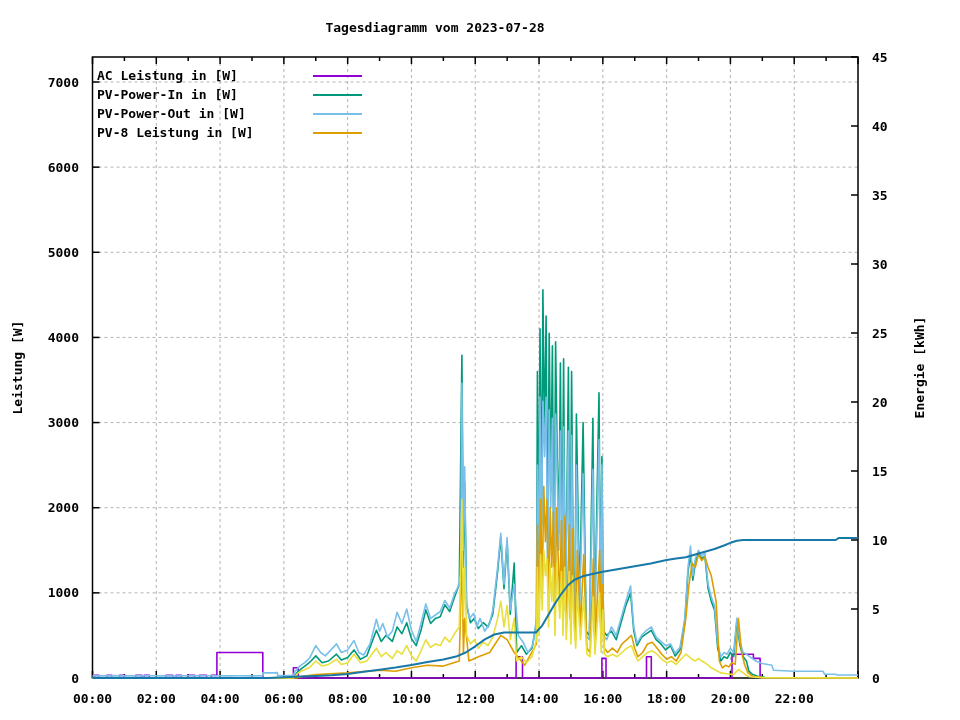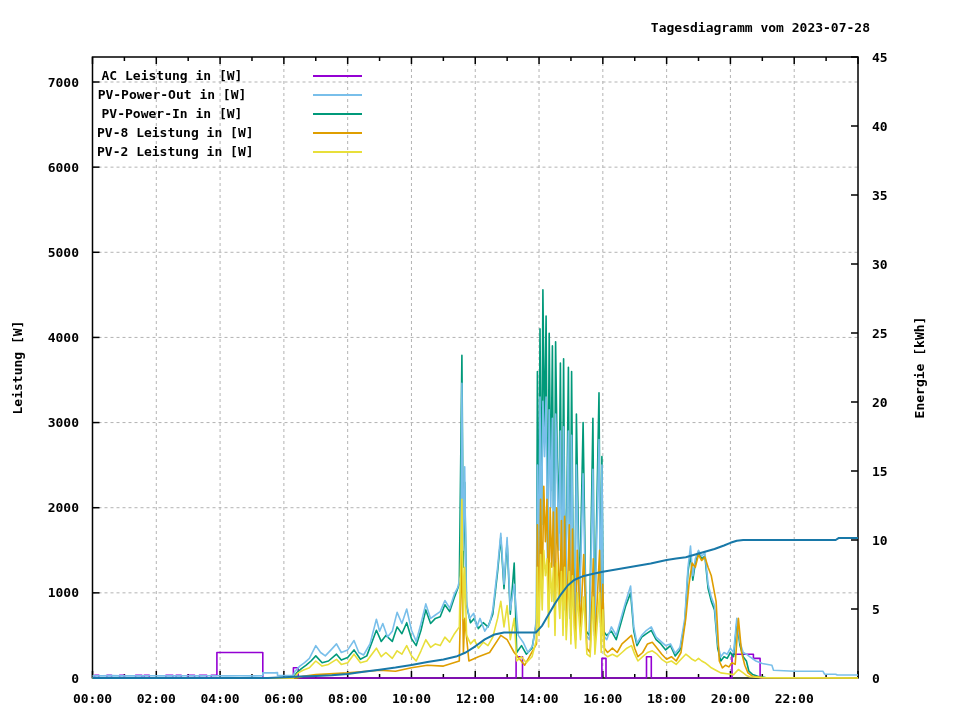--- a/index.html
+++ b/index.html
@@ -1,26 +1,26 @@
 <!DOCTYPE html>
 <html><head>
 <meta charset="utf-8">
 <style>
   html,body { margin:0; padding:0; background:#ffffff; }
   body { width:960px; height:720px; font-family:"DejaVu Sans Mono", monospace; font-weight:bold; color:#000; }
   .frame { position:relative; width:960px; height:720px; overflow:hidden; }
-  .title { position:absolute; left:0; top:20px; width:870px; text-align:right; font-size:13px; letter-spacing:0px; }
+  .title { position:absolute; left:0; top:20px; width:870px; text-align:center; font-size:13px; letter-spacing:0px; }
   .ylab { position:absolute; font-size:13px; white-space:nowrap; }
   .ylab.left  { left:-34px; top:360px; width:102px; text-align:center; transform:rotate(-90deg); }
   .ylab.right { left:864px; top:360px; width:110px; text-align:center; transform:rotate(-90deg); }
   svg#plot { position:absolute; left:0; top:0; }
   svg text { font-family:"DejaVu Sans Mono", monospace; font-weight:bold; font-size:13px; fill:#000; }
   .legend { position:absolute; left:97px; top:66px; }
   .legend-row { display:flex; align-items:center; height:19px; }
-  .legend-label { display:inline-block; width:150px; text-align:center; font-size:13px; white-space:nowrap; }
+  .legend-label { display:inline-block; width:150px; text-align:left; font-size:13px; white-space:nowrap; }
   .legend-swatch { display:inline-block; width:49px; height:2px; margin-left:66px; }
 </style>
 </head>
 <body>
 
 <div class="frame">
   <div class="title">Tagesdiagramm vom 2023-07-28</div>
   <div class="ylab left">Leistung [W]</div>
   <div class="ylab right">Energie [kWh]</div>
   <svg id="plot" width="960" height="720">
@@ -159,29 +159,25 @@
         <path d="M92.5 678.0L293.4 678.0L298.2 672.9L303.0 670.3L309.4 667.8L315.8 661.0L322.1 666.1L328.5 664.4L336.5 659.3L341.3 664.4L347.7 662.7L354.0 654.2L360.4 662.7L366.8 661.0L376.4 648.2L381.2 656.7L385.9 652.5L392.3 658.4L397.1 650.8L401.9 654.2L406.7 645.6L411.5 655.9L416.2 661.0L421.0 650.8L425.8 639.7L430.6 647.3L435.4 643.9L440.2 645.6L444.9 637.1L449.7 642.2L454.5 633.7L459.3 626.9L461.9 499.2L463.4 618.4L464.7 567.3L466.6 635.4L470.5 643.9L474.3 639.7L478.4 648.2L483.2 642.2L488.0 645.6L492.8 637.1L497.6 618.4L500.8 601.4L504.0 626.9L507.1 605.6L510.3 639.7L514.2 618.4L516.7 661.0L521.5 656.7L526.3 662.7L532.0 656.7L536.5 639.7L537.4 567.3L539.0 635.4L540.6 554.5L542.2 609.9L543.8 550.3L545.4 575.8L547.0 558.8L548.6 626.9L550.2 563.1L551.8 601.4L553.4 567.3L555.0 635.4L556.6 563.1L558.2 592.9L559.8 618.4L561.4 571.6L563.0 635.4L564.6 567.3L566.2 639.7L567.7 609.9L569.3 571.6L570.9 643.9L572.5 575.8L574.1 626.9L575.7 648.2L577.3 592.9L580.5 639.7L583.7 597.1L586.9 654.2L590.1 656.7L593.3 597.1L594.9 654.2L599.6 592.9L601.2 652.5L602.8 609.9L604.4 654.2L607.6 656.7L612.4 654.2L617.2 656.7L622.0 652.5L626.8 648.2L631.5 645.6L634.7 654.2L637.9 661.0L642.7 656.7L647.5 652.5L652.3 650.8L657.1 654.2L661.8 659.3L666.6 662.7L671.4 661.0L676.2 664.4L681.0 659.3L685.8 654.2L689.0 656.7L692.1 659.3L695.3 661.0L698.5 658.4L701.7 661.0L704.9 662.7L708.1 665.2L711.3 667.8L714.5 669.5L717.7 671.2L720.8 672.9L727.2 673.7L733.6 674.6L738.4 669.5L743.2 672.9L746.4 675.4L749.6 676.7L762.3 677.6L858.0 678.0" fill="none" stroke="#e8df3a" stroke-width="1.6" stroke-linejoin="round"></path>
         <path d="M92.5 678.0L267.9 678.0L283.9 677.3L299.8 676.6L315.8 675.9L331.7 675.2L347.7 673.9L363.6 671.8L379.6 669.7L395.5 667.6L411.5 664.9L427.4 662.1L443.4 659.4L456.1 656.6L465.7 652.5L475.3 646.3L484.8 639.4L494.4 634.5L504.0 632.5L535.9 632.5L542.2 625.6L548.6 614.5L555.0 603.5L561.4 593.8L567.7 585.5L574.1 580.0L583.7 575.9L593.3 573.8L602.8 571.7L618.8 569.0L634.7 566.2L650.7 563.5L666.6 560.0L676.2 558.6L685.8 557.3L695.3 554.5L704.9 551.7L714.5 549.0L724.0 545.5L730.4 542.8L736.8 540.7L743.2 540.0L835.7 540.0L838.9 537.9L858.0 537.9" fill="none" stroke="#1878a8" stroke-width="2" stroke-linejoin="round"></path>
       </g>
     </svg>
   <div class="legend" id="legend">
       <div class="legend-row">
         <span class="legend-label">AC Leistung in [W]</span>
         <span class="legend-swatch" style="background: rgb(148, 0, 211);"></span>
       </div>
       <div class="legend-row">
+        <span class="legend-label">PV-Power-In in [W]</span>
+        <span class="legend-swatch" style="background: rgb(0, 153, 122);"></span>
+      </div>
+      <div class="legend-row">
         <span class="legend-label">PV-Power-Out in [W]</span>
         <span class="legend-swatch" style="background: rgb(121, 191, 234);"></span>
-      </div>
-      <div class="legend-row">
-        <span class="legend-label">PV-Power-In in [W]</span>
-        <span class="legend-swatch" style="background: rgb(0, 153, 122);"></span>
       </div>
       <div class="legend-row">
         <span class="legend-label">PV-8 Leistung in [W]</span>
         <span class="legend-swatch" style="background: rgb(223, 158, 0);"></span>
       </div>
-      <div class="legend-row">
-        <span class="legend-label">PV-2 Leistung in [W]</span>
-        <span class="legend-swatch" style="background: rgb(232, 223, 58);"></span>
-      </div>
     </div>
 </div>
 
 </body></html>

